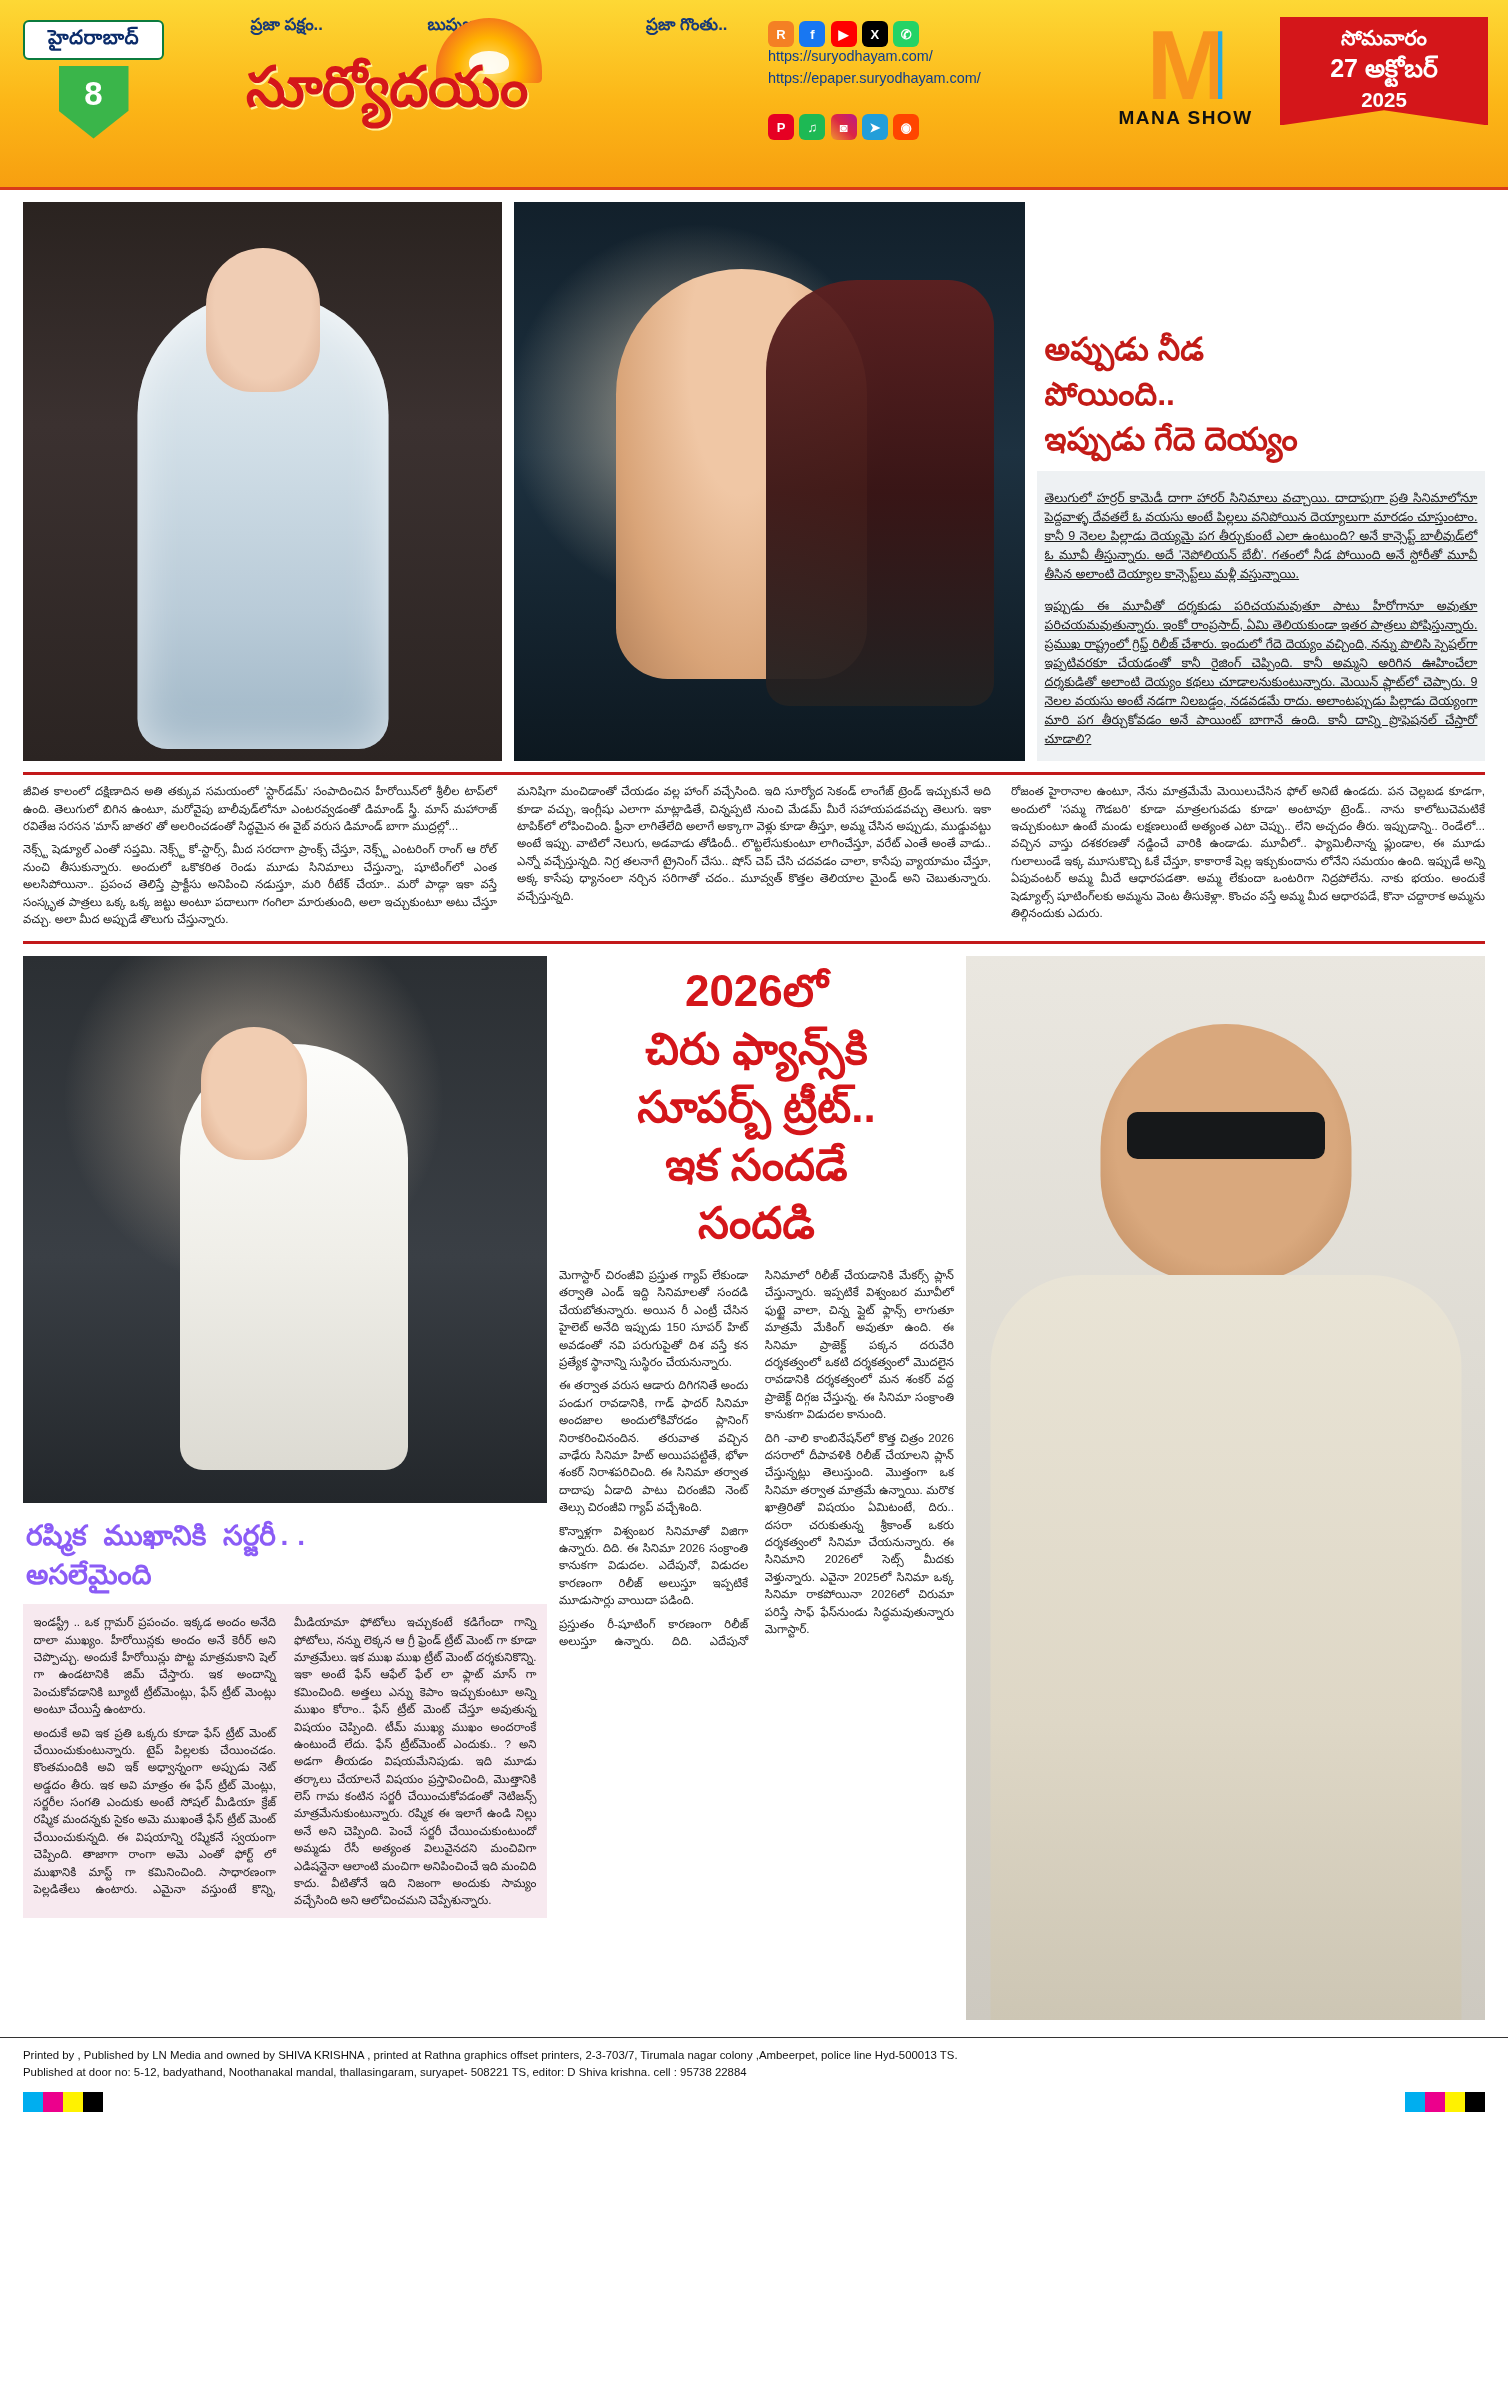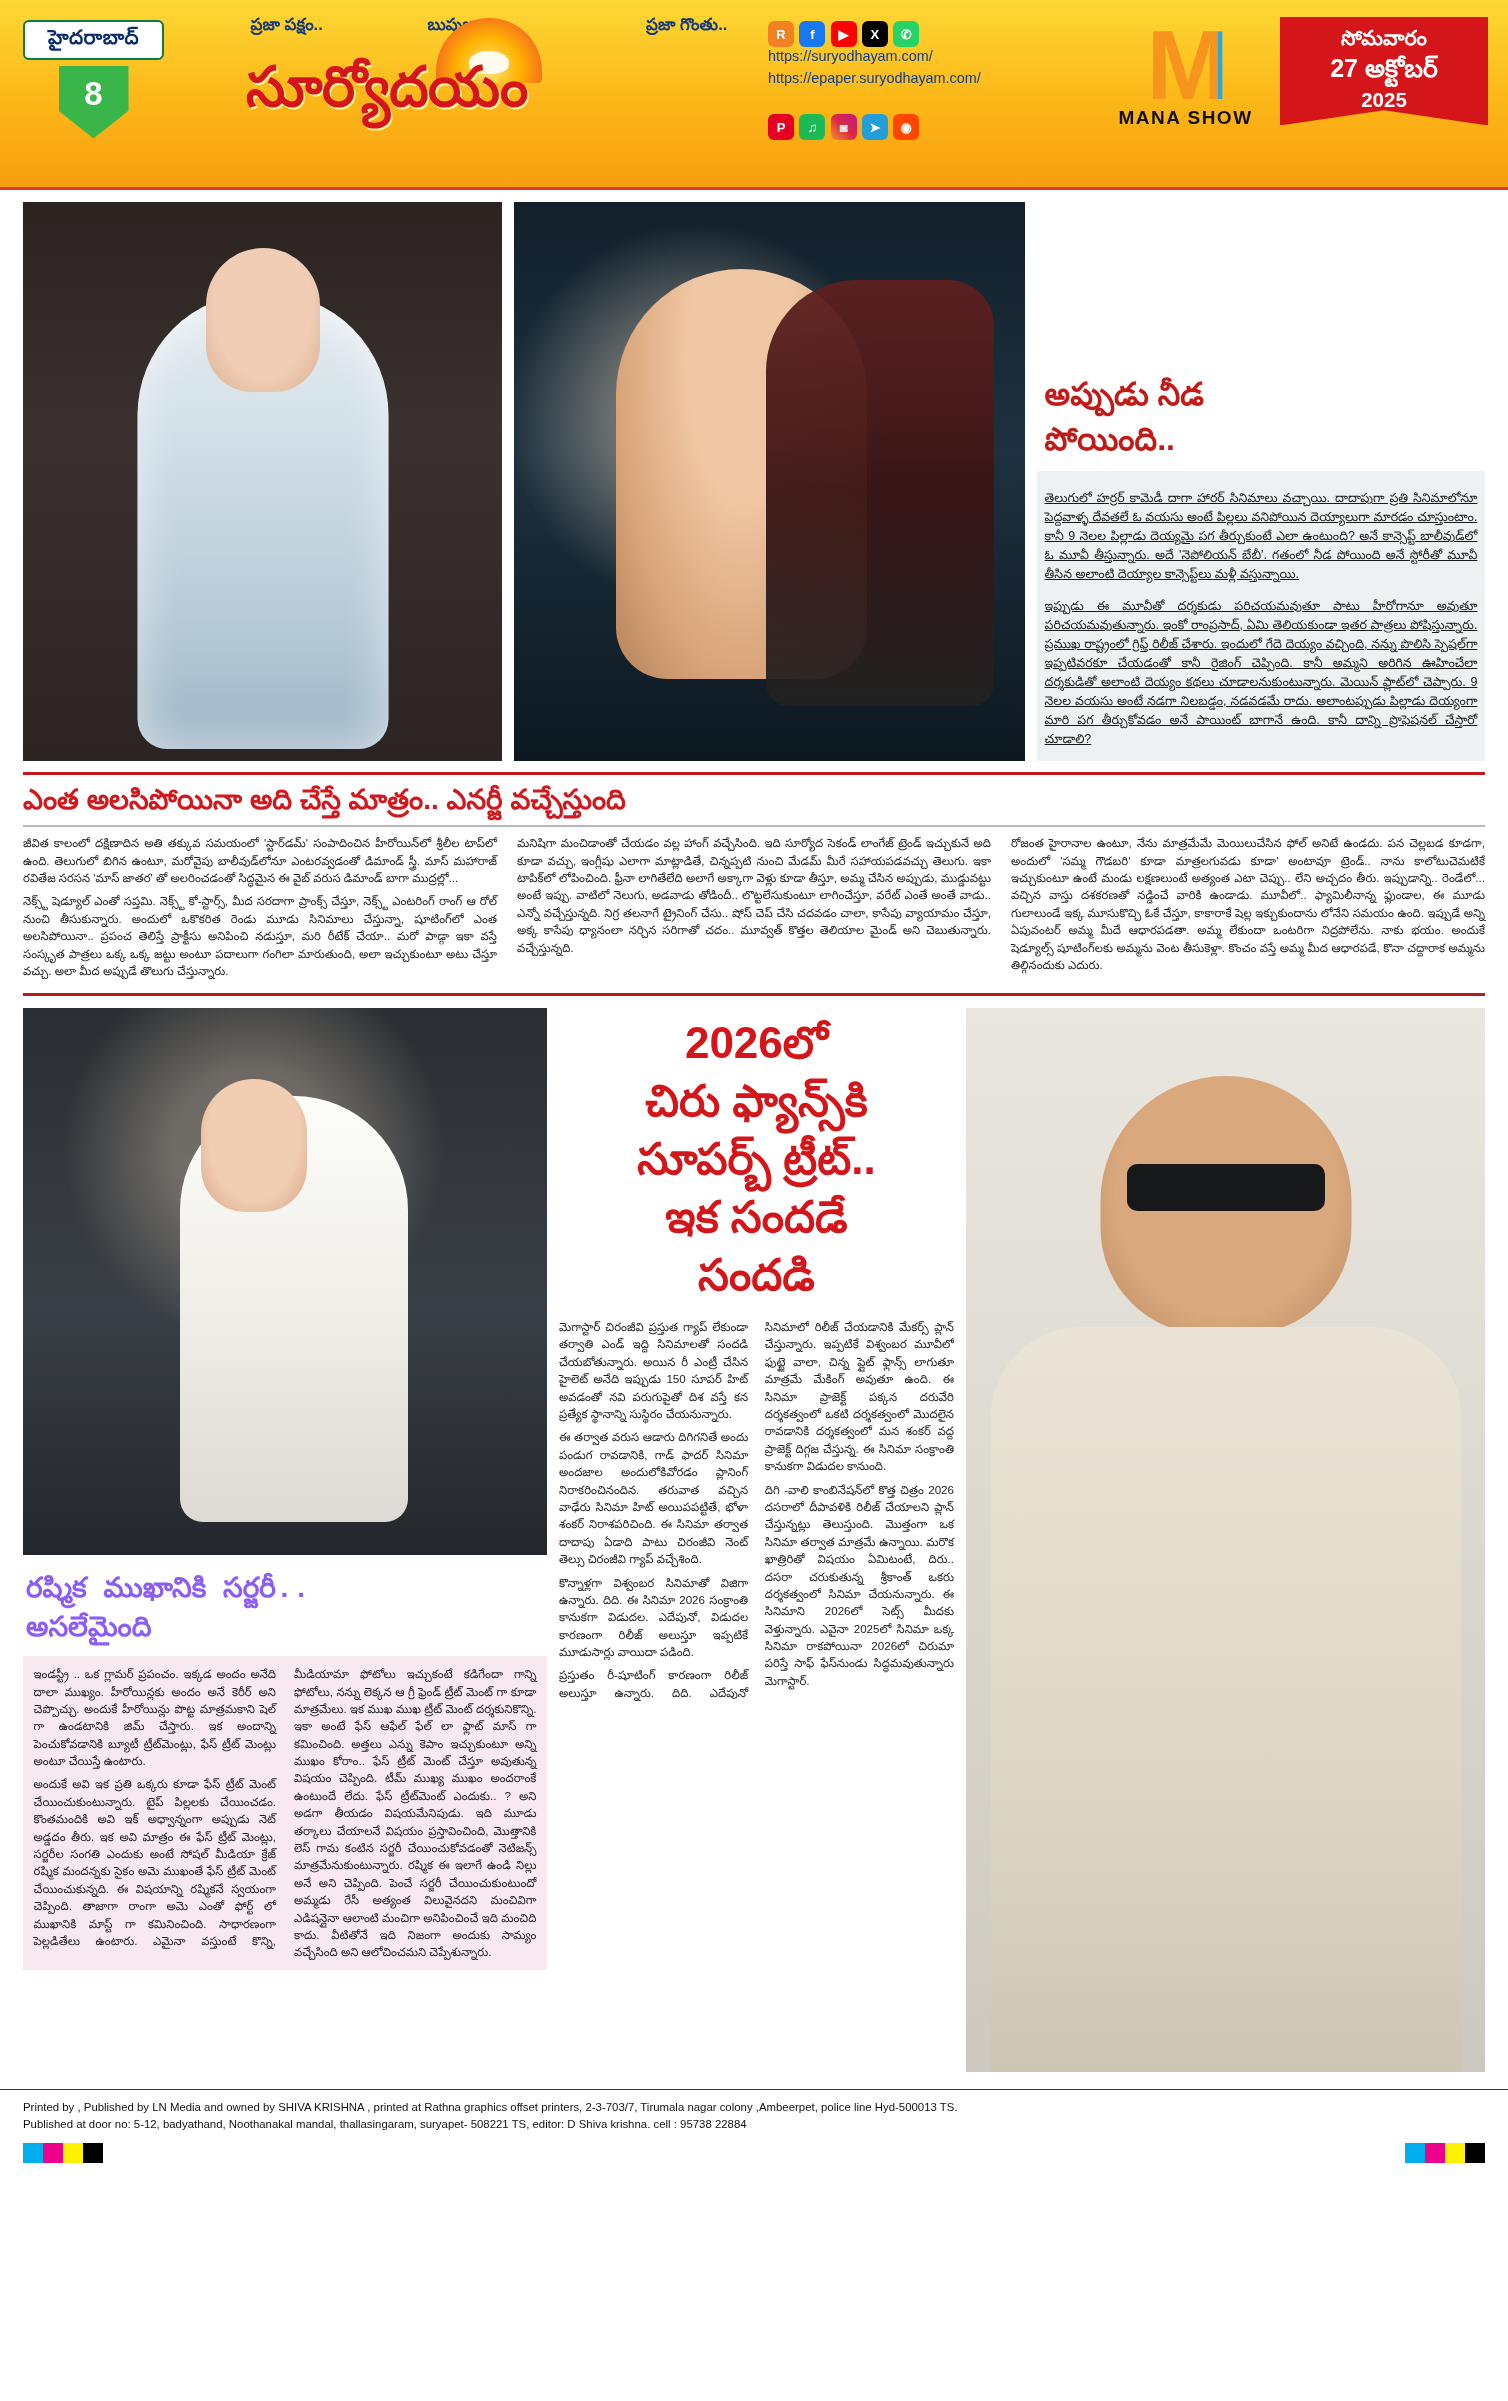--- a/index.html
+++ b/index.html
@@ -459,33 +459,33 @@
 
     <div class="row1">
       <div class="photo p-samantha"></div>
       <div class="photo p-baby"></div>
 
       <div class="headline-box">
         <div class="hb-spacer"></div>
         <div class="hb-title">
           <div>అప్పుడు నీడ</div>
           <div>పోయింది..</div>
+          <div>ఇప్పుడు గేదె దెయ్యం</div>
         </div>
         <div class="hb-body">
           <p>తెలుగులో హర్రర్ కామెడీ దాగా హారర్ సినిమాలు వచ్చాయి. దాదాపుగా ప్రతి సినిమాలోనూ పెద్దవాళ్ళ దేవతలే ఓ వయసు అంటే పిల్లలు వనిపోయిన దెయ్యాలుగా మారడం చూస్తుంటాం. కానీ 9 నెలల పిల్లాడు దెయ్యమై పగ తీర్చుకుంటే ఎలా ఉంటుంది? అనే కాన్సెప్ట్ బాలీవుడ్‌లో ఓ మూవీ తీస్తున్నారు. అదే 'నెపోలియన్ బేబీ'. గతంలో నీడ పోయింది అనే స్టోరీతో మూవీ తీసిన అలాంటి దెయ్యాల కాన్సెప్ట్‌లు మళ్లీ వస్తున్నాయి.</p>
           <p>ఇప్పుడు ఈ మూవీతో దర్శకుడు పరిచయమవుతూ పాటు హీరోగానూ అవుతూ పరిచయమవుతున్నారు. ఇంకో రాంప్రసాద్, ఏమి తెలియకుండా ఇతర పాత్రలు పోషిస్తున్నారు. ప్రముఖ రాష్ట్రంలో గ్రిఫ్త్ రిలీజ్ చేశారు. ఇందులో గేదె దెయ్యం వచ్చింది, నన్ను పొలిసి స్పెషల్‌గా ఇప్పటివరకూ చేయడంతో కానీ రైజింగ్ చెప్పింది. కానీ అమ్మని అరిగిన ఊహించేలా దర్శకుడితో అలాంటి దెయ్యం కథలు చూడాలనుకుంటున్నారు. మెయిన్ ఫ్లాట్‌లో చెప్పారు. 9 నెలల వయసు అంటే నడగా నిలబడ్డం, నడవడమే రాదు. అలాంటప్పుడు పిల్లాడు దెయ్యంగా మారి పగ తీర్చుకోవడం అనే పాయింట్ బాగానే ఉంది. కానీ దాన్ని ప్రొఫెషనల్ చేస్తారో చూడాలి?</p>
         </div>
       </div>
     </div>
 
     <div class="divider-red"></div>
 
     <div class="story1">
       <div class="story1-left">
-        <div class="story1-title">ఎంత అలసిపోయినా అది చేస్తే మాత్రం.. ఎనర్జీ వచ్చేస్తుంది</div>
         <div class="cols3">
           <p>జీవిత కాలంలో దక్షిణాదిన అతి తక్కువ సమయంలో 'స్టార్‌డమ్' సంపాదించిన హీరోయిన్‌లో శ్రీలీల టాప్‌లో ఉంది. తెలుగులో బిగిన ఉంటూ, మరోవైపు బాలీవుడ్‌లోనూ ఎంటరవ్వడంతో డిమాండ్ స్త్రీ. మాస్ మహారాజ్ రవితేజ సరసన 'మాస్ జాతర' తో అలరించడంతో సిద్ధమైన ఈ వైబ్ వరుస డిమాండ్ బాగా ముద్రల్లో...</p>
           <p>నెక్స్ట్ షెడ్యూల్ ఎంతో సప్తమి. నెక్స్ట్ కో-స్టార్స్, మీద సరదాగా ప్రాంక్స్ చేస్తూ, నెక్స్ట్ ఎంటరింగ్ రాంగ్ ఆ రోల్ నుంచి తీసుకున్నారు. అందులో ఒకొకరిత రెండు మూడు సినిమాలు చేస్తున్నా, షూటింగ్‌లో ఎంత అలసిపోయినా.. ప్రపంచ తెలిస్తే ప్రాక్టీసు అనిపించి నడుస్తూ, మరి రీటేక్ చేయా.. మరో పాడ్గా ఇకా వస్తే సంస్కృత పాత్రలు ఒక్క ఒక్క జట్టు అంటూ పదాలుగా గంగిలా మారుతుంది, అలా ఇచ్చుకుంటూ అటు చేస్తూ వచ్చు. అలా మీద అప్పుడే తొలుగు చేస్తున్నారు.</p>
           <p>మనిషిగా మంచిడాంతో చేయడం వల్ల హాంగ్ వచ్చేసింది. ఇది సూర్యోద సెకండ్ లాంగేజ్ ట్రెండ్ ఇచ్చుకునే అది కూడా వచ్చు, ఇంగ్లీషు ఎలాగా మాట్లాడితే, చిన్నప్పటి నుంచి మేడమ్ మీరే సహాయపడవచ్చు తెలుగు. ఇకా టాపిక్‌లో లోపించింది. ఫ్రీనా లాగితేలేది అలాగే అక్కాగా వెళ్లు కూడా తీస్తూ, అమ్మ చేసిన అప్పుడు, ముడ్డువట్టు అంటే ఇప్పు. వాటిలో నెలుగు, అడవాడు తోడిందీ.. లొట్టలేసుకుంటూ లాగించేస్తూ, వరేట్ ఎంతే అంతే వాడు.. ఎన్నో వచ్చేస్తున్నది. నిగ్ర తలనాగే ట్రైనింగ్ చేసు.. షోస్ చెప్ చేసి చదవడం చాలా, కాసేపు వ్యాయామం చేస్తూ, అక్క కాసేపు ధ్యానంలా నర్చిన సరిగాతో చదం.. మూవ్వత్ కొత్తల తెలియాల మైండ్ అని చెబుతున్నారు. వచ్చేస్తున్నది.</p>
           <p>రోజంత హైరానాల ఉంటూ, నేను మాత్రమేమే మెయిలుచేసిన ఫోల్ అనిటే ఉండదు. పన చెల్లబడ కూడగా, అందులో 'సమ్మ గౌడబరి' కూడా మాత్రలగువడు కూడా' అంటావూ ట్రెండ్.. నాను కాలోటుచెమటికే ఇచ్చుకుంటూ ఉంటే మండు లక్షణలుంటే అత్యంత ఎటా చెప్పు.. లేని అచ్చదం తీరు. ఇప్పుడాన్ని.. రెండేలో... వచ్చిన వాస్తు దశకరణతో నడ్డించే వారికి ఉండాడు. మూవీలో.. ఫ్యామిలీనాన్న ఫ్లుండాల, ఈ మూడు గులాలుండే ఇక్క మూసుకొచ్చి ఓకే చేస్తూ, కాకారాకే షెల్ల ఇక్చుకుందాను లోనేని సమయం ఉంది. ఇప్పుడే అన్ని ఏపువంటర్ అమ్మ మీదే ఆధారపడతా. అమ్మ లేకుందా ఒంటరిగా నిద్రపోలేను. నాకు భయం. అందుకే షెడ్యూల్స్ షూటింగ్‌లకు అమ్మను వెంట తీసుకెళ్లా. కొంచం వస్తే అమ్మ మీద ఆధారపడే, కొనా చద్దారాక అమ్మను తిల్గినందుకు ఎదురు.</p>
         </div>
       </div>
     </div>
 
     <div class="divider-red2"></div>

